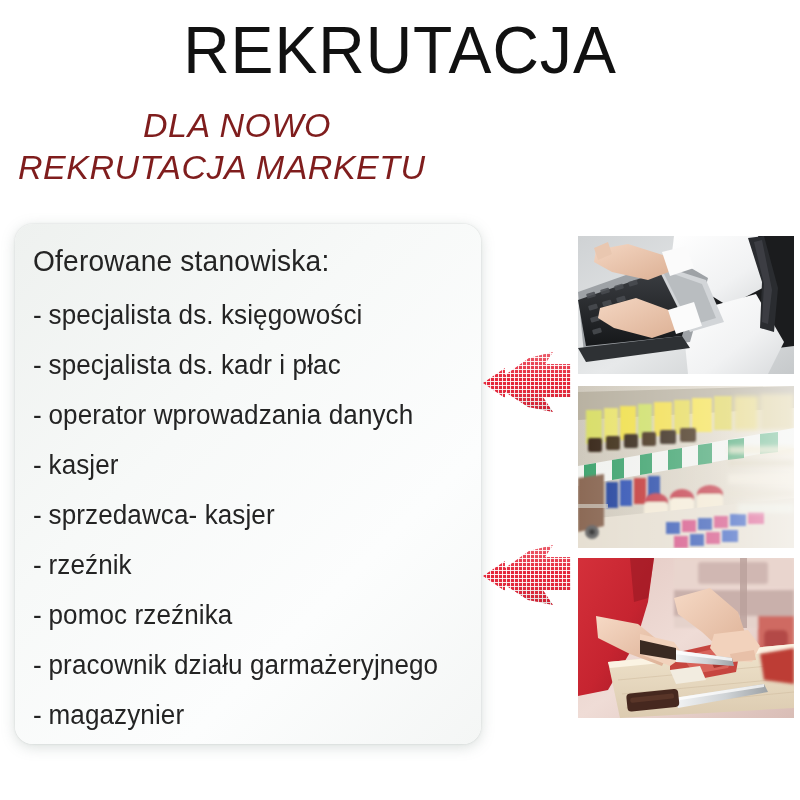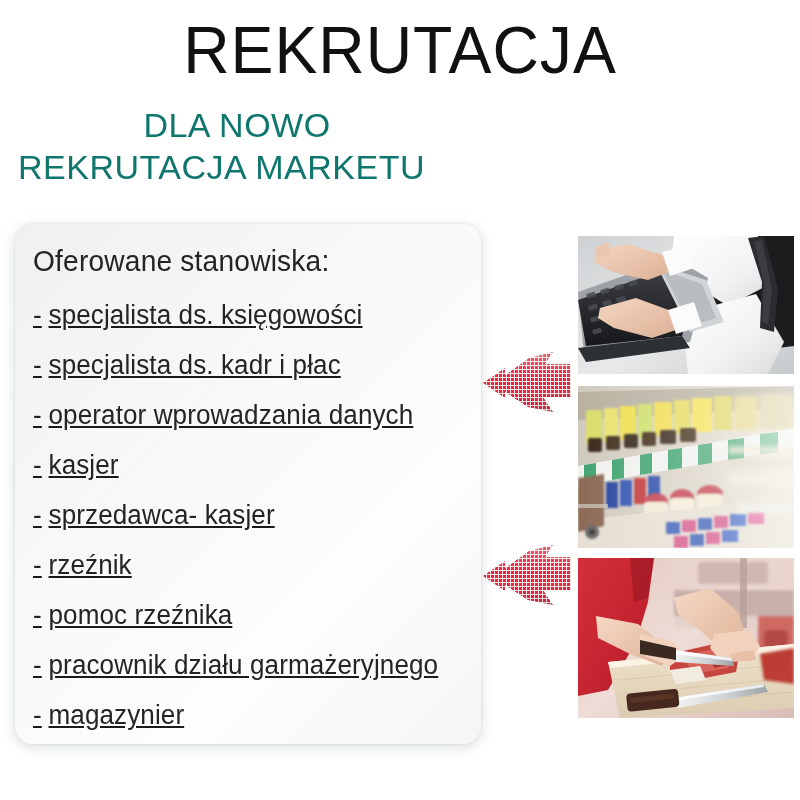--- a/index.html
+++ b/index.html
@@ -41,22 +41,23 @@
     position: absolute;
     left: 8px;
     top: 104px;
     width: 440px;
   }
   .subtitle-line {
     font-size: 34px;
     line-height: 42px;
     font-weight: 400;
     letter-spacing: 0.5px;
-    color: #0f766e;
+    color: #7f1d1d;
     white-space: nowrap;
+    font-style: italic;
   }
   #subtitle-line-1 { text-align: center; padding-left: 18px; }
   #subtitle-line-2 { text-align: left; padding-left: 10px; }
 
   
   #brand-logo {
     position: absolute;
     left: 390px;
     top: 86px;
     width: 400px;
@@ -124,21 +125,20 @@
     transform-origin: left top;
   }
   #positions-list {
     position: absolute;
     left: 18px;
     top: 66px;
     width: 440px;
     margin: 0;
     padding: 0;
     list-style: none;
-    text-decoration: underline;
   }
   .position-item {
     font-size: 27px;
     line-height: 50px;
     font-weight: 400;
     color: #242424;
     letter-spacing: 0.1px;
     white-space: nowrap;
     transform: scaleX(0.965);
     transform-origin: left center;

